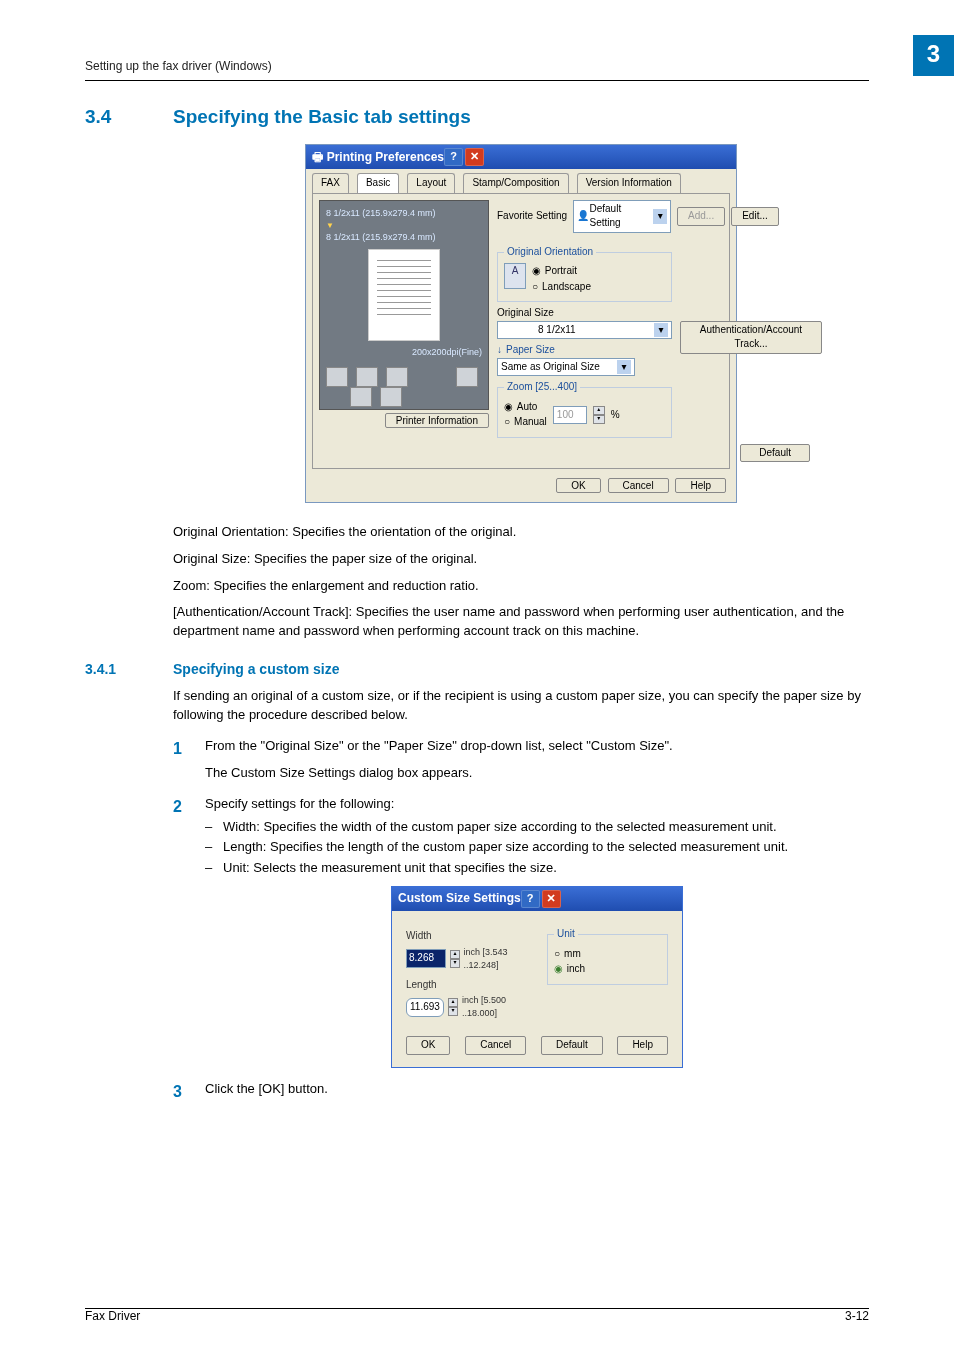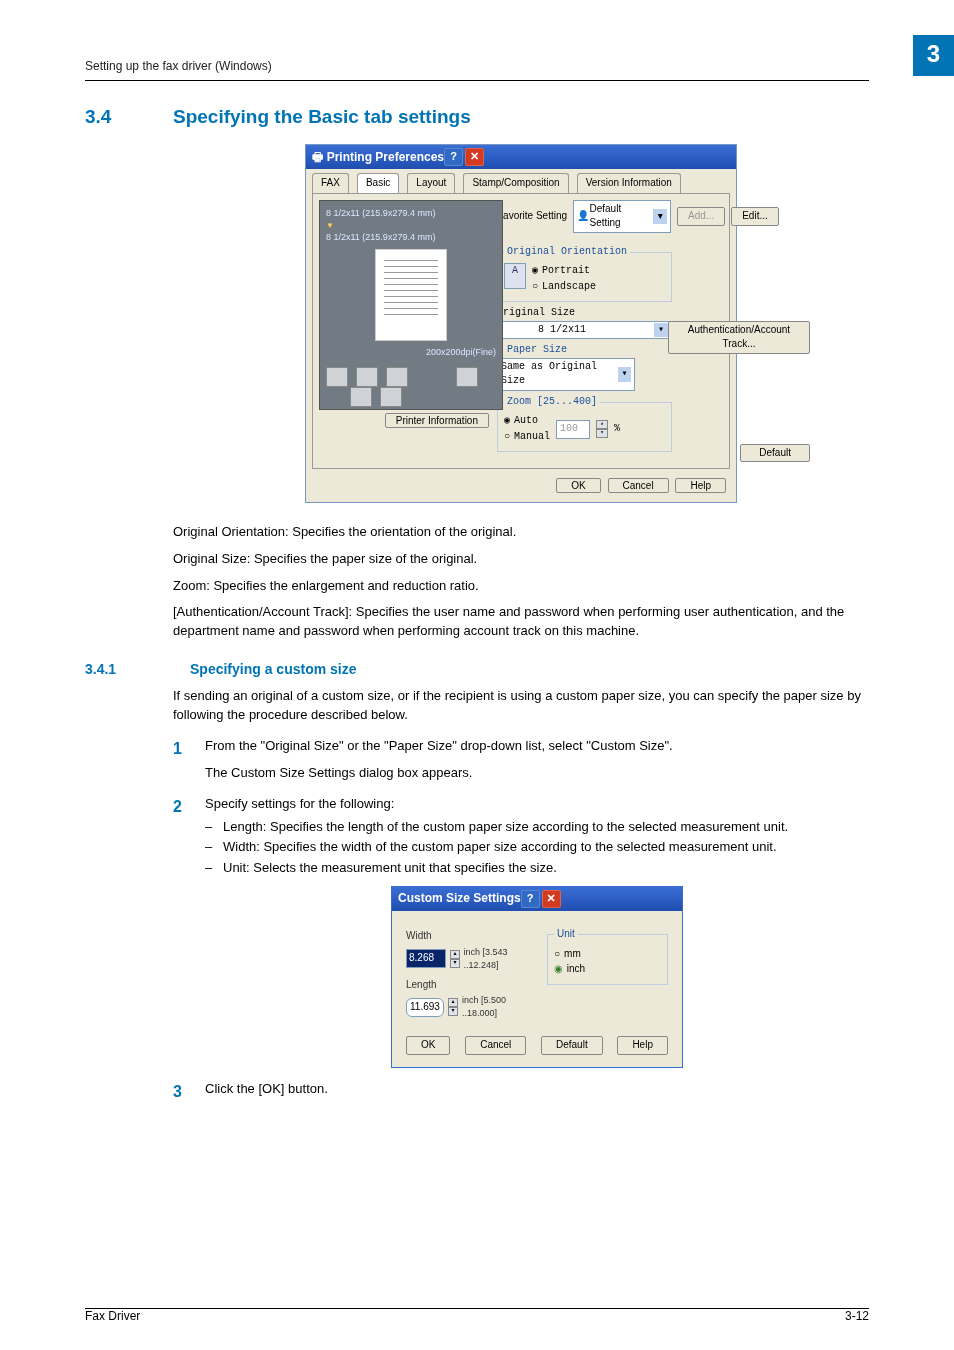--- a/index.html
+++ b/index.html
@@ -21,21 +21,21 @@
   .top-row { display:flex; align-items:flex-end; justify-content:space-between; }
   .breadcrumb { font-size: 12px; color:#222; }
   .chapter-badge {
     background:#0074b4; color:#fff; font-weight:bold; font-size:24px;
     padding: 2px 14px 4px 14px; margin-right:-85px;
   }
   hr.top { border:none; border-top:1px solid #000; margin:4px 0 22px 0; }
   .section-row { display:flex; gap:28px; margin-bottom:14px;}
   .sec-num { color:#0074b4; font-weight:bold; font-size:19px; width:60px;}
   .sec-title { color:#0074b4; font-weight:bold; font-size:19px;}
-  .subsec-row { display:flex; gap:45px; margin:18px 0 6px 0;}
+  .subsec-row { display:flex; gap:28px; margin:18px 0 6px 0;}
   .subsec-num { color:#0074b4; font-weight:bold; font-size:14px; width:60px;}
   .subsec-title { color:#0074b4; font-weight:bold; font-size:14px;}
   .body-block { margin-left:88px; }
   p { margin: 8px 0; }
   ol.steps { list-style:none; margin:0; padding:0;}
   ol.steps > li { position:relative; padding-left:32px; margin-top:12px;}
   ol.steps .num { position:absolute; left:0; top:0; color:#0074b4; font-weight:bold; font-size:16px;}
   ul.dash { list-style:none; margin:4px 0 6px 0; padding:0;}
   ul.dash li { padding-left:18px; position:relative; margin:2px 0;}
   ul.dash li::before { content:"–"; position:absolute; left:0;}
@@ -55,42 +55,42 @@
   }
   .titlebar .winbtns { display:flex; gap:2px;}
   .winbtn { width:17px; height:16px; background:#d23b1f; border:1px solid #fff3; color:#fff; font-size:11px; display:flex; align-items:center; justify-content:center; border-radius:2px;}
   .winbtn.help { background:#316ac5;}
   .tabs-row { display:flex; padding:4px 6px 0 6px; gap:8px;}
   .tab { background:#ece9d8; border:1px solid #999; border-bottom:none; padding:2px 8px; font-size:10px; border-radius:3px 3px 0 0;}
   .tab.active { background:#fff; position:relative; z-index:2;}
   .tab-content { border:1px solid #999; margin:0 6px 6px 6px; background:#ece9d8; padding:6px; display:flex; gap:8px;}
   .preview-col { width:170px;}
   .preview-box {
-    width:184px; height:210px; background:#727a83; border:1px solid #555; position:relative;
+    width:170px; height:210px; background:#727a83; border:1px solid #555; position:relative;
     padding:6px; box-sizing:border-box; color:#d8e8ff; font-size:9px;
   }
   .page-preview { position:absolute; left:50%; top:48px; transform:translateX(-50%); width:70px; height:90px; background:#fff; border:1px solid #ccc;}
   .page-preview::before{content:""; position:absolute; top:10px; left:8px; right:8px; height:60px; background:repeating-linear-gradient(#999,#999 1px,transparent 1px,transparent 6px);}
   .dpi-lbl { position:absolute; right:6px; bottom:50px; font-size:9px;}
   .icon-row { position:absolute; bottom:22px; left:6px; display:flex; gap:8px;}
   .mini-ico { width:20px; height:18px; background:#cfd3d8; border:1px solid #888;}
   .icon-row2 { position:absolute; bottom:2px; left:30px; display:flex; gap:8px;}
   .printer-info-btn-row { text-align:right; margin-top:4px;}
   .btn { background:#ece9d8; border:1px solid #888; padding:1px 10px; font-size:10px; border-radius:2px;}
   .settings-col { flex:1;}
   .row-fav { display:flex; align-items:center; gap:6px; margin-bottom:8px;}
   .sel { border:1px solid #7f9db9; background:#fff; font-size:10px; padding:1px 3px; display:flex; align-items:center;}
   .sel .arrow{ margin-left:auto; background:#bcd2ee; width:14px; text-align:center;}
   fieldset.win { border:1px solid #bfcde0; margin:4px 0; padding:4px 6px 6px 6px;}
   fieldset.win legend { color:#1b4f9c; font-size:10px; padding:0 3px;}
   .radio-row { display:flex; align-items:center; gap:4px; margin:1px 0;}
   .input-txt { border:1px solid #7f9db9; background:#fff; padding:1px 3px; font-size:10px;}
   .lbl-blue { color:#1b4f9c; font-size:10px; margin-top:4px; display:flex; align-items:center; gap:4px;}
   .lbl-blue .arrow-dn { color:#1b4f9c; font-size:10px;}
-  .right-btns { display:flex; flex-direction:column; gap:50px; align-items:flex-end; width:130px;}
+  .right-btns { display:flex; flex-direction:column; gap:50px; align-items:flex-start; width:130px;}
   .dlg-footer { text-align:right; padding:4px 10px 8px 0;}
   .dlg-footer .btn { margin-left:4px; padding:1px 14px;}
 
   
   .dialog2 {
     width:290px; margin: 8px auto; border:1px solid #3a6ed5; font-family:Tahoma,sans-serif; font-size:10px; background:#ece9d8;
   }
   .d2-body { padding:12px 14px 10px 14px; display:flex; gap:20px;}
   .d2-col { flex:1;}
   .d2-lbl { color:#333; margin:6px 0 2px 0;}
@@ -163,21 +163,21 @@
             <span class="sel" style="width:90px;">
               <span style="color:#b03030;">👤 </span>
                 <span>Default Setting</span>
                 <span class="arrow">▾</span>
             </span>
             <span class="btn" style="color:#999;">Add...</span>
             <span class="btn">Edit...</span>
           </div>
 
           <div style="display:flex; gap:8px;">
-            <div style="flex:1;font-family:Liberation Mono, monospace;">
+            <div style="flex:1;">
               <fieldset class="win">
                 <legend>Original Orientation</legend>
                 <div style="display:flex; gap:6px; align-items:flex-start;">
                   <div style="width:20px;height:24px;border:1px solid #7f9db9;background:#dde3ee; text-align:center; color:#336;">A</div>
                   <div>
                     <div class="radio-row">
                         <span>◉</span>
                         <span>Portrait</span>
                       </div>
                     <div class="radio-row">
@@ -258,22 +258,22 @@
     <ol class="steps">
       <li>
           <span class="num">1</span>
         <div>From the "Original Size" or the "Paper Size" drop-down list, select "Custom Size".</div>
         <div style="margin-top:8px;">The Custom Size Settings dialog box appears.</div>
       </li>
       <li>
           <span class="num">2</span>
         <div>Specify settings for the following:</div>
         <ul class="dash">
+          <li>Width: Specifies the width of the custom paper size according to the selected measurement unit.</li>
           <li>Length: Specifies the length of the custom paper size according to the selected measurement unit.</li>
-          <li>Width: Specifies the width of the custom paper size according to the selected measurement unit.</li>
           <li>Unit: Selects the measurement unit that specifies the size.</li>
         </ul>
 
         <div class="dialog2">
           <div class="titlebar">
             <span>Custom Size Settings</span>
             <span class="winbtns">
               <span class="winbtn help">?</span>
               <span class="winbtn">✕</span>
             </span>

